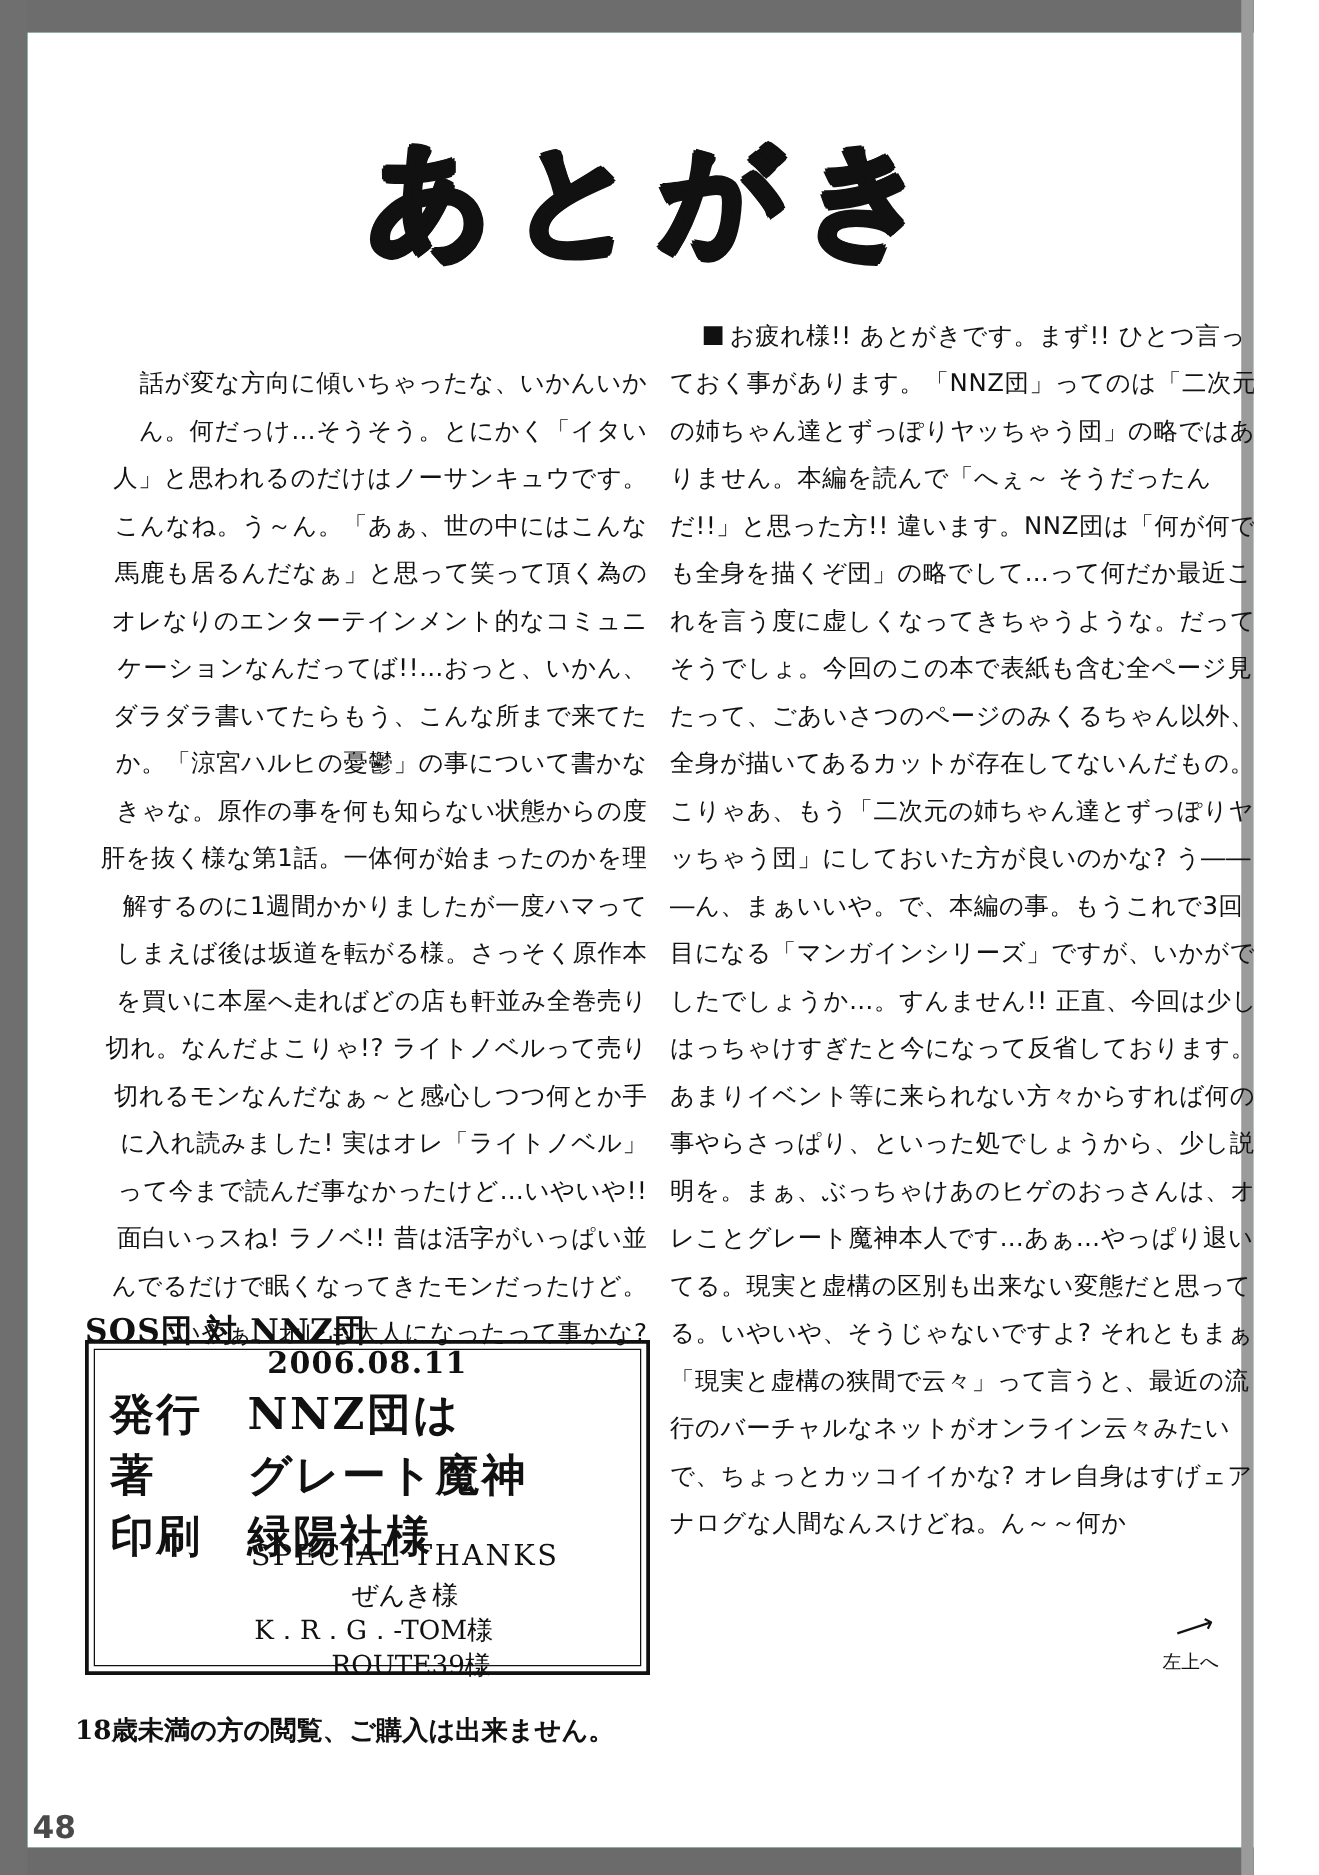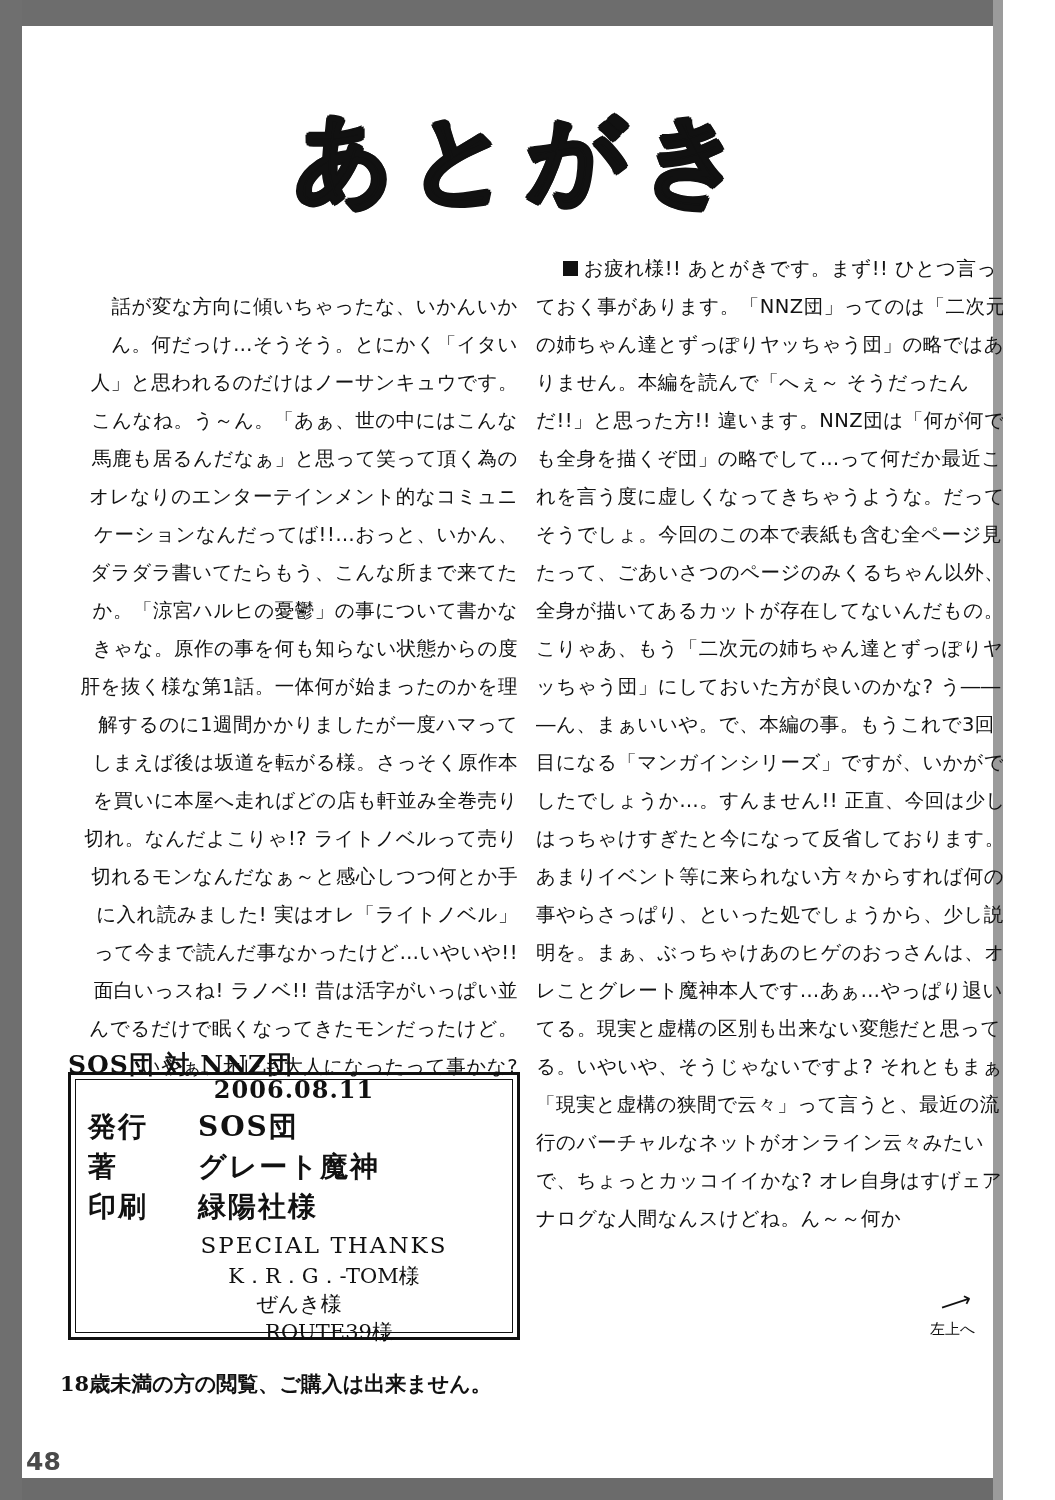--- a/index.html
+++ b/index.html
@@ -159,21 +159,21 @@
   .credits {
     position: absolute;
     left: 88px;
     top: 1108px;
     width: 412px;
   }
   .credit-row {
     display: flex;
     align-items: baseline;
     font-family: "DejaVu Serif", serif;
-    font-size: 28px;
+    font-size: 35px;
     font-weight: bold;
     color: #111;
     margin-bottom: 2px;
     letter-spacing: 2px;
   }
   .credit-label {
     width: 110px;
     flex: 0 0 110px;
   }
   .credit-value {
@@ -256,37 +256,37 @@
 
   <div class="colophon-box">
     <div class="colophon-inner"></div>
   </div>
 
   <div class="colophon-date">2006.08.11</div>
 
   <div class="credits">
     <div class="credit-row">
       <span class="credit-label">発行</span>
-      <span class="credit-value">SOS団</span>
+      <span class="credit-value">NNZ団は</span>
     </div>
     <div class="credit-row">
       <span class="credit-label">著</span>
       <span class="credit-value">グレート魔神</span>
     </div>
     <div class="credit-row">
       <span class="credit-label">印刷</span>
       <span class="credit-value">緑陽社様</span>
     </div>
   </div>
 
   <div class="special-thanks">SPECIAL THANKS</div>
 
   <div class="thanks-list">
+    <div>ぜんき様</div>
     <div>K．R．G．-TOM様</div>
-    <div>ぜんき様</div>
     <div>ROUTE39様</div>
   </div>
 
   <div class="notice">
     <div>18歳未満の方の閲覧、ご購入は出来ません。</div>
   </div>
 
   <div class="page-number">48</div>
 
 </div>

